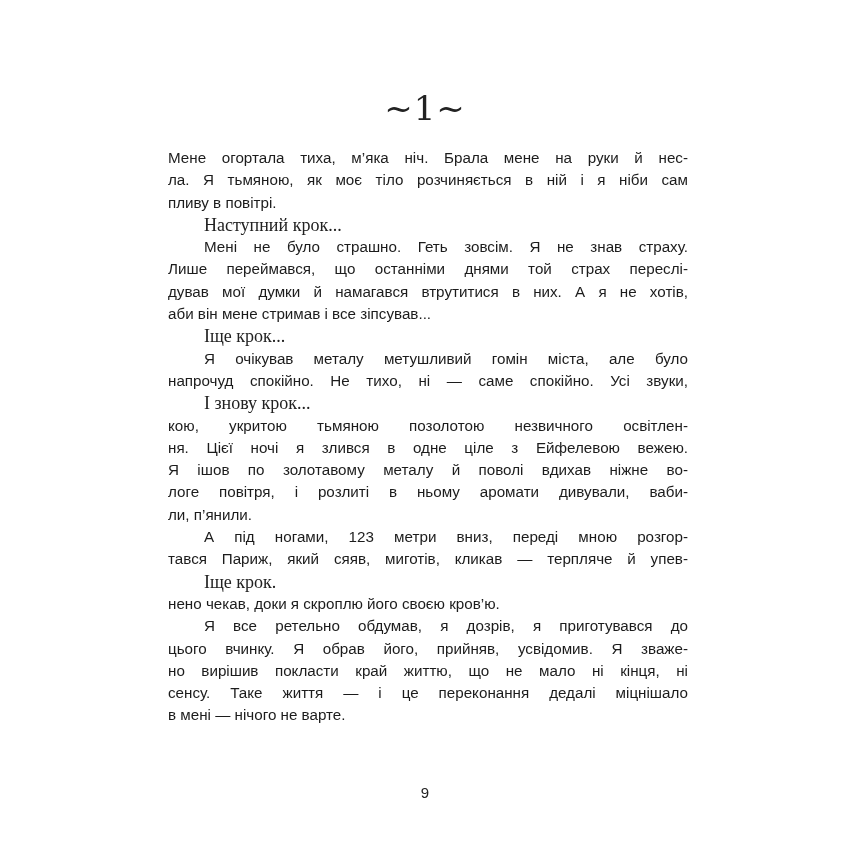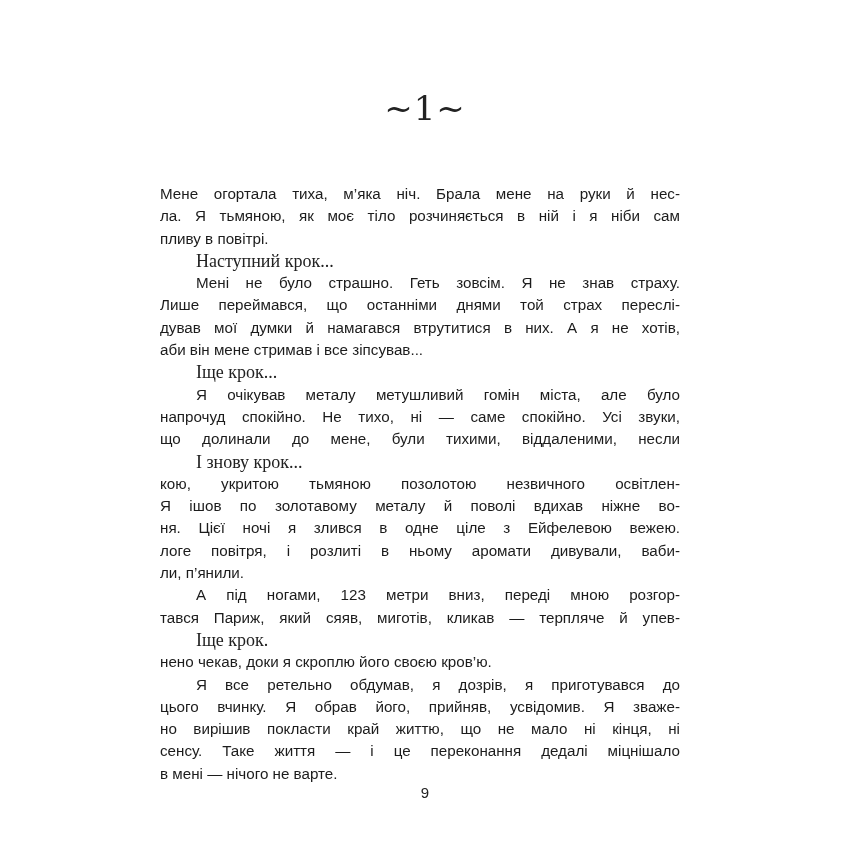--- a/index.html
+++ b/index.html
@@ -27,24 +27,23 @@
       top: 88px;
       text-align: center;
       font-family: "DejaVu Serif", serif;
       font-size: 34px;
       line-height: 40px;
       color: #222;
       letter-spacing: 1px;
     }
     .text-block {
       position: absolute;
-      left: 160px;
+      left: 168px;
       top: 147px;
       width: 520px;
-      margin-top: 36px;
     }
     .line {
       display: block;
       height: 22.3px;
       line-height: 22.3px;
       font-family: "Liberation Sans", sans-serif;
       font-size: 15.2px;
       white-space: nowrap;
       color: #1c1c1c;
       text-align: justify;
@@ -84,25 +83,24 @@
     <span class="line">ла. Я тьмяною, як моє тіло розчиняється в ній і я ніби сам</span>
     <span class="line last">пливу в повітрі.</span>
     <span class="line indent italic">Наступний крок...</span>
     <span class="line indent">Мені не було страшно. Геть зовсім. Я не знав страху.</span>
     <span class="line">Лише переймався, що останніми днями той страх переслі-</span>
     <span class="line">дував мої думки й намагався втрутитися в них. А я не хотів,</span>
     <span class="line last">аби він мене стримав і все зіпсував...</span>
     <span class="line indent italic">Іще крок...</span>
     <span class="line indent">Я очікував металу метушливий гомін міста, але було</span>
     <span class="line">напрочуд спокійно. Не тихо, ні — саме спокійно. Усі звуки,</span>
-    <span class="line">що долинали до мене, були тихими, віддаленими, несли</span>
     <span class="line indent italic">І знову крок...</span>
     <span class="line">кою, укритою тьмяною позолотою незвичного освітлен-</span>
+    <span class="line">ня. Цієї ночі я злився в одне ціле з Ейфелевою вежею.</span>
     <span class="line">Я ішов по золотавому металу й поволі вдихав ніжне во-</span>
-    <span class="line">ня. Цієї ночі я злився в одне ціле з Ейфелевою вежею.</span>
     <span class="line">логе повітря, і розлиті в ньому аромати дивували, ваби-</span>
     <span class="line last">ли, п’янили.</span>
     <span class="line indent">А під ногами, 123 метри вниз, переді мною розгор-</span>
     <span class="line">тався Париж, який сяяв, миготів, кликав — терпляче й упев-</span>
     <span class="line indent italic">Іще крок.</span>
     <span class="line last">нено чекав, доки я скроплю його своєю кров’ю.</span>
     <span class="line indent">Я все ретельно обдумав, я дозрів, я приготувався до</span>
     <span class="line">цього вчинку. Я обрав його, прийняв, усвідомив. Я зваже-</span>
     <span class="line">но вирішив покласти край життю, що не мало ні кінця, ні</span>
     <span class="line">сенсу. Таке життя — і це переконання дедалі міцнішало</span>

